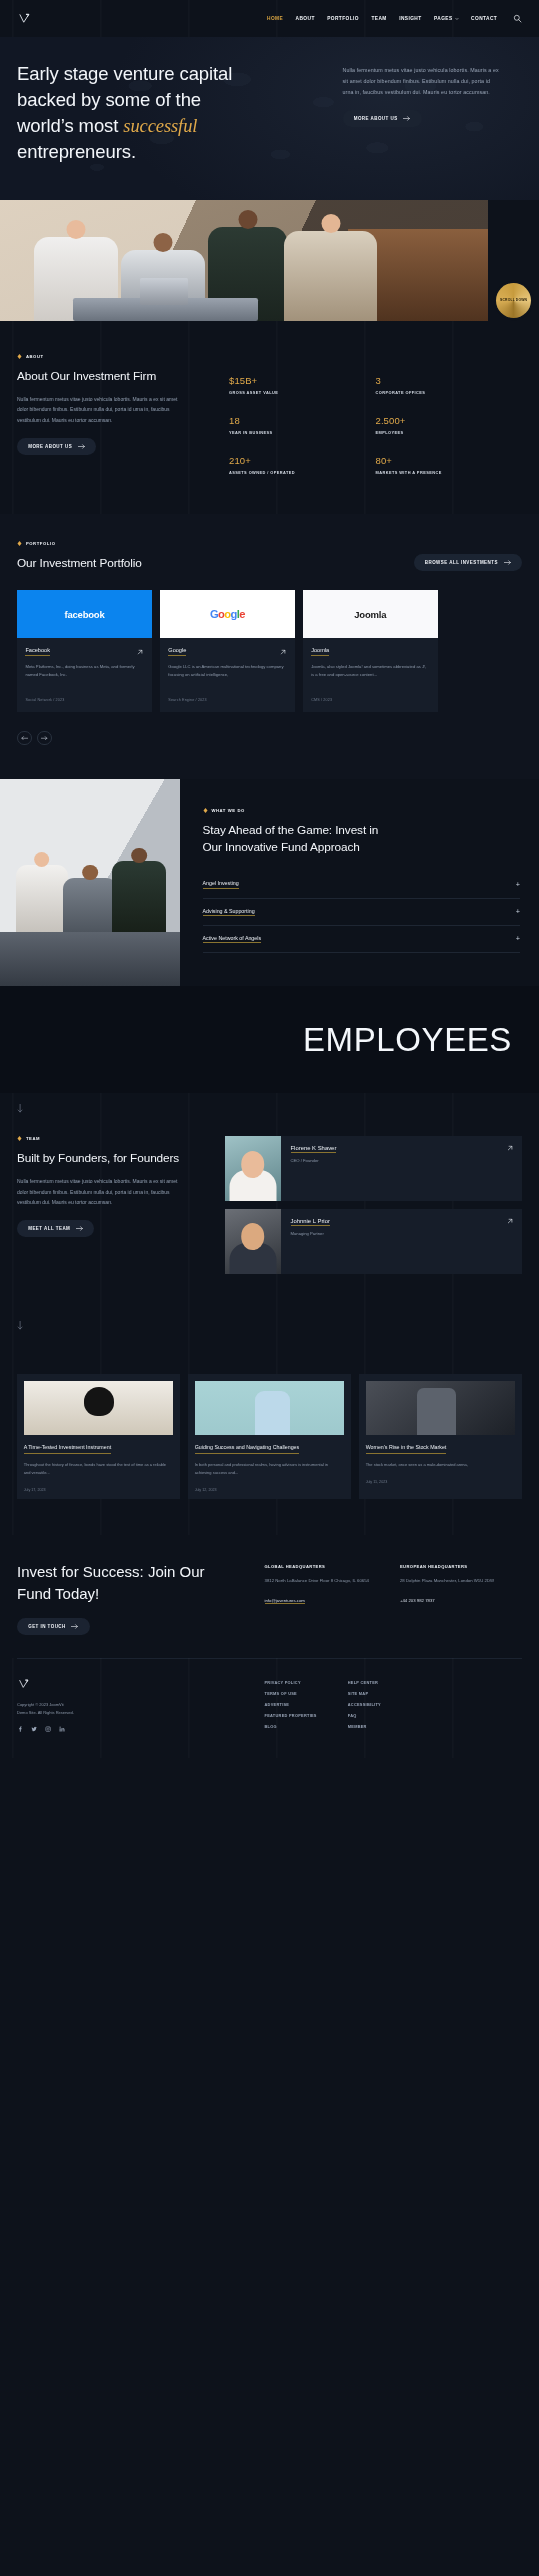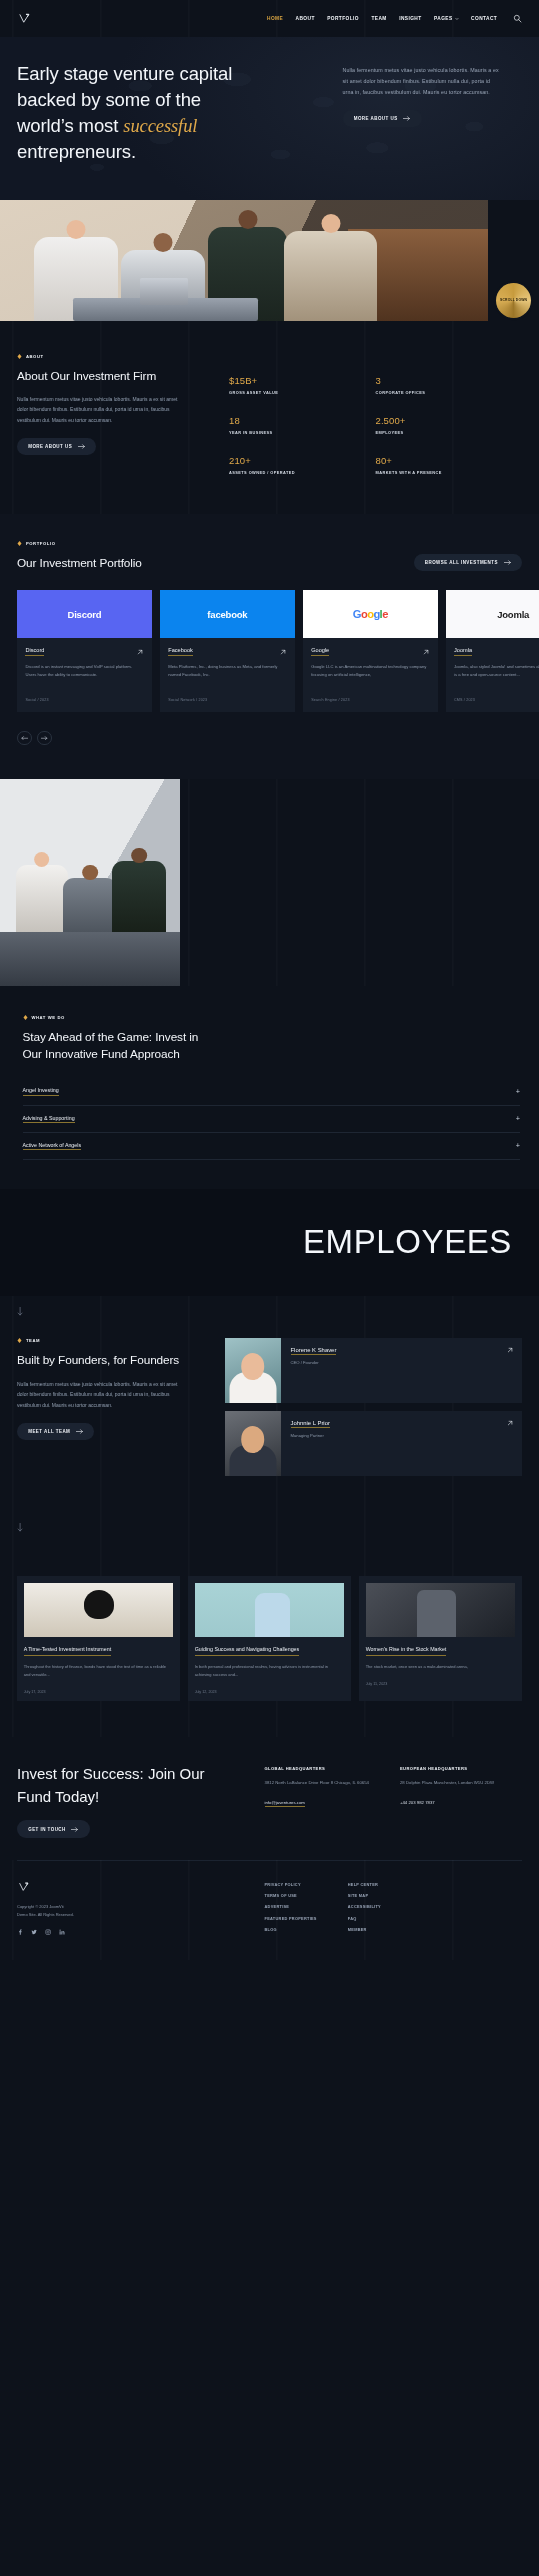--- a/index.html
+++ b/index.html
@@ -166,21 +166,21 @@
   .arrow-ne { width: 6.2px; height: 6.2px; }
   .pc-desc { margin-top: 6.7px; font-size: 4.2px; line-height: 2.0; color:#8e9aab; min-height: 26px;}
   .pc-meta { margin-top: 9px; font-size: 3.7px; color:#6d7889; letter-spacing:.04em;}
   .carousel-nav { display:flex; gap: 5.6px; margin-top: 19px; }
   .cnav {
     width: 14.6px; height: 14.6px; border-radius: 50%; border:0.6px solid #29323f;
     display:flex; align-items:center; justify-content:center; cursor:pointer; background:transparent;
   }
 
   
-  .wwd { display:flex;flex-direction:column; }
+  .wwd { display:flex; }
   .wwd-photo { width: 180px; height: 207px; position:relative; overflow:hidden;
     background: linear-gradient(170deg,#cfd4d8,#7e858d); }
   .wwd-photo .wall { position:absolute; inset:0;
     background: linear-gradient(120deg,#e6e8ea 0 55%, #b9bec4 55% 100%); }
   .wwd-photo .tbl { position:absolute; left:0; bottom:0; width:100%; height:54px;
     background:linear-gradient(180deg,#5d646e,#343a43); }
   .wwd-photo .pp { position:absolute; border-radius:11.2px 11.2px 0 0; }
   .wwd-photo .pp i { position:absolute; left:50%; transform:translateX(-50%); top:-13.5px;
     width:15.7px;height:15.7px;border-radius:50%; }
   .w1{left:15.7px;bottom:54px;width:52px;height:67px;background:linear-gradient(180deg,#f2f1ef,#c6c2bc);}
@@ -421,35 +421,20 @@
       </div>
       <button class="btn outline" style="margin-top:0">
         <span>BROWSE ALL INVESTMENTS</span>
         <svg class="arr" viewBox="0 0 16 10">
           <path d="M0 5 H14 M10 1 L14 5 L10 9" stroke="#f0f3f8" stroke-width="1.3" fill="none" stroke-linecap="round" stroke-linejoin="round"></path>
         </svg>
       </button>
     </div>
 
     <div class="cards">
-      <article class="pcard">
-        <div class="pcard-top pc-discord">
-          <span class="brandtxt">Discord</span>
-        </div>
-        <div class="pcard-body">
-          <div class="pc-titlerow">
-            <span class="pc-title">Discord</span>
-            <svg class="arrow-ne" viewBox="0 0 12 12">
-              <path d="M2.5 9.5 L9.5 2.5 M4 2.5 H9.5 V8" stroke="#e6ebf2" stroke-width="1.2" fill="none" stroke-linecap="round"></path>
-            </svg>
-          </div>
-          <p class="pc-desc">Discord is an instant messaging and VoIP social platform.  Users have the ability to communicate.</p>
-          <div class="pc-meta">Social / 2023</div>
-        </div>
-      </article>
 
       <article class="pcard">
         <div class="pcard-top pc-fb">
           <span class="brandtxt">facebook</span>
         </div>
         <div class="pcard-body">
           <div class="pc-titlerow">
             <span class="pc-title">Facebook</span>
             <svg class="arrow-ne" viewBox="0 0 12 12">
               <path d="M2.5 9.5 L9.5 2.5 M4 2.5 H9.5 V8" stroke="#e6ebf2" stroke-width="1.2" fill="none" stroke-linecap="round"></path>

